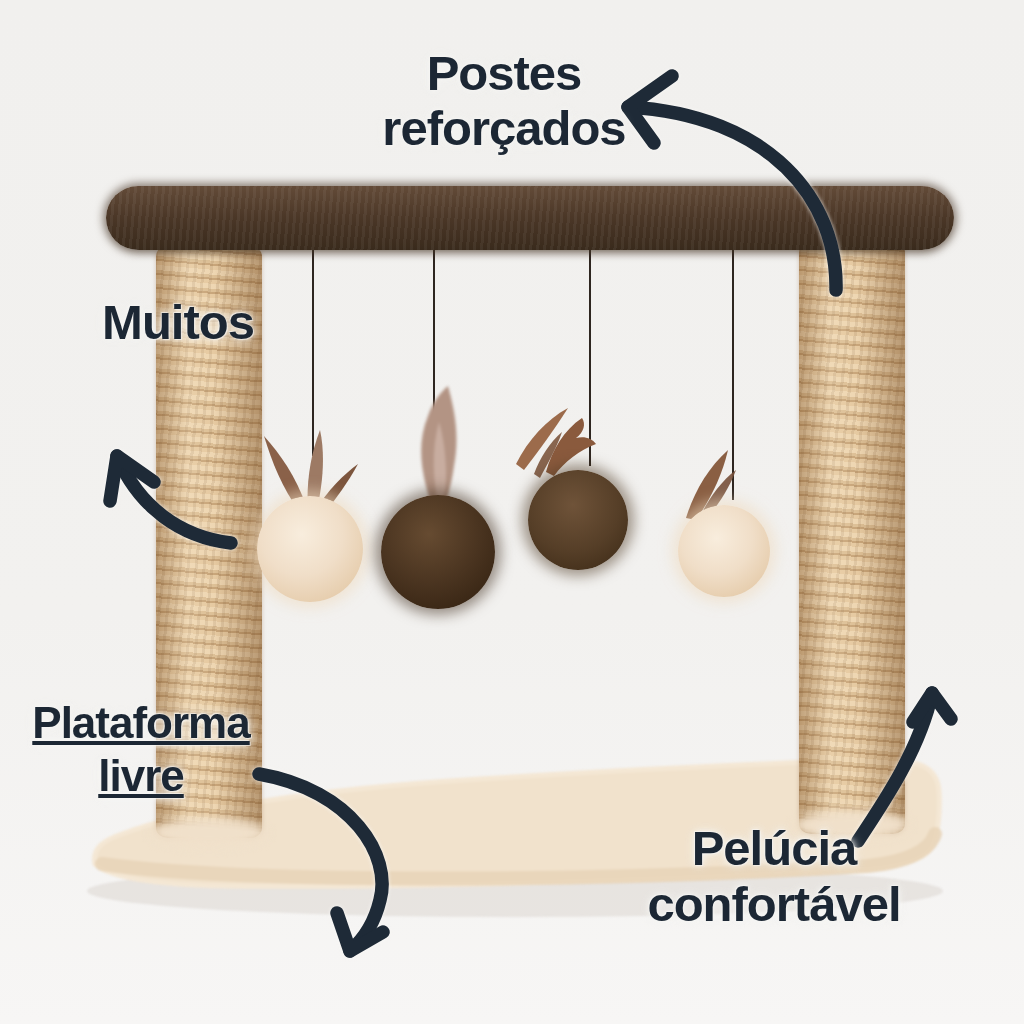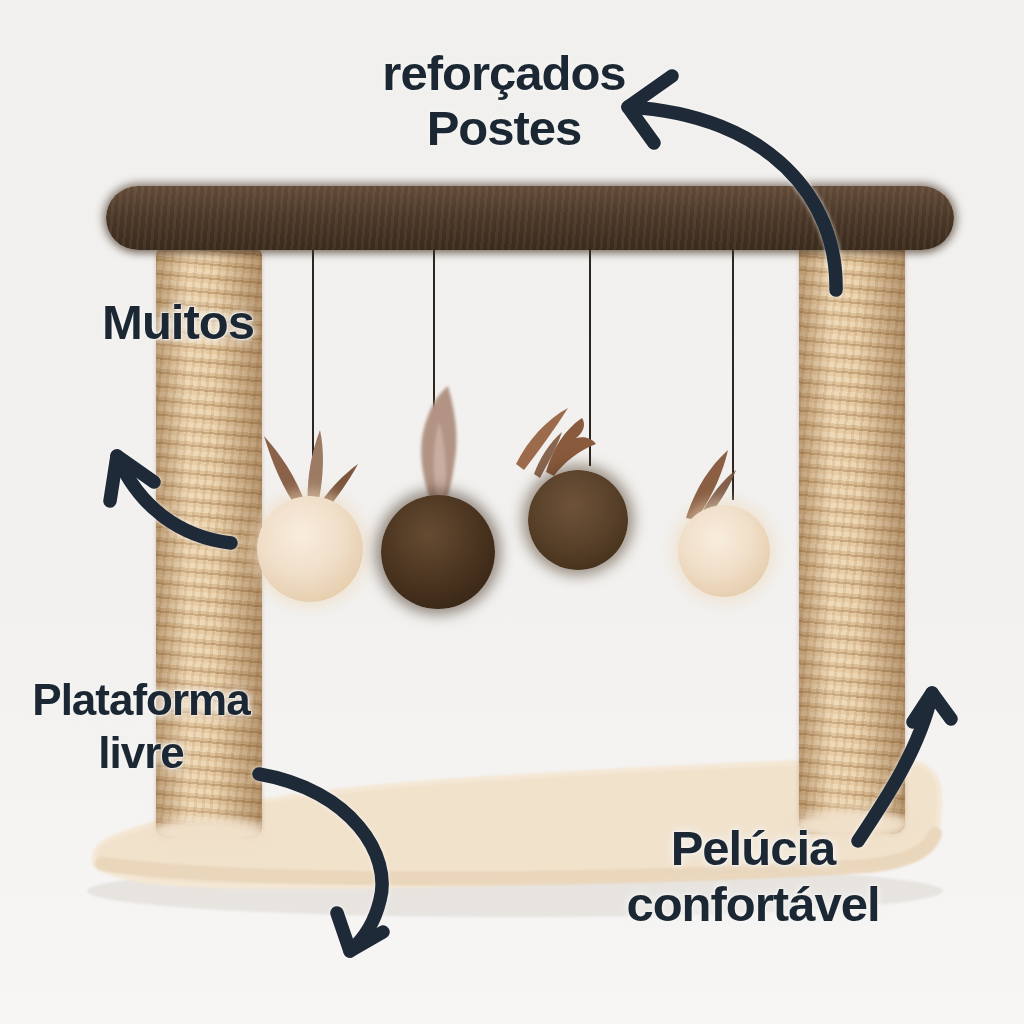--- a/index.html
+++ b/index.html
@@ -52,22 +52,22 @@
   .label{
     position:absolute;z-index:9;transform:translateX(-50%);
     text-align:center;font-weight:700;color:#1c2734;letter-spacing:-1px;
     text-shadow:0 0 6px rgba(246,245,243,.95), 0 0 12px rgba(246,245,243,.75),
                 1px 1px 0 rgba(246,245,243,.6), -1px -1px 0 rgba(246,245,243,.6);
     white-space:nowrap;
   }
   .label span{display:block;}
   .lbl-posts{left:504px;top:46px;font-size:49px;line-height:55px;}
   .lbl-toys{left:146px;top:294px;font-size:49px;line-height:57px;margin-left:32px;}
-  .lbl-platform{left:141px;top:673px;font-size:44px;line-height:53px;}
-  .lbl-plush{left:753px;top:820px;font-size:49px;line-height:56px;}
+  .lbl-platform{left:141px;top:696px;font-size:44px;line-height:53px;text-decoration:underline;}
+  .lbl-plush{left:774px;top:820px;font-size:49px;line-height:56px;}
 </style>
 </head>
 <body>
 
 <div class="canvas">
 
   <svg class="scene-back" width="1024" height="1024" viewBox="0 0 1024 1024">
     <ellipse cx="515" cy="891" rx="428" ry="26" fill="#d9d4cd" opacity="0.5"></ellipse>
     <path fill="#f1e2cc" stroke="#f4e7d4" stroke-width="5" d="M 95 864
              C 92 848 104 840 122 834
@@ -140,22 +140,22 @@
       <path d="M 259 774 C 352 790 392 856 380 900 C 375 921 365 938 350 951"></path>
       <path d="M 337 913 L 350 951 L 383 932"></path>
     </g>
     <g>
       <path d="M 858 841 C 886 799 920 748 932 693"></path>
       <path d="M 913 722 L 932 693 L 951 719"></path>
     </g>
   </svg>
 
   <div class="label lbl-posts">
+    <span>Postes</span>
     <span>reforçados</span>
-    <span>Postes</span>
   </div>
   <div class="label lbl-toys">
     <span>Muitos</span>
   </div>
   <div class="label lbl-platform">
     <span>Plataforma</span>
     <span>livre</span>
   </div>
   <div class="label lbl-plush">
     <span>Pelúcia</span>

